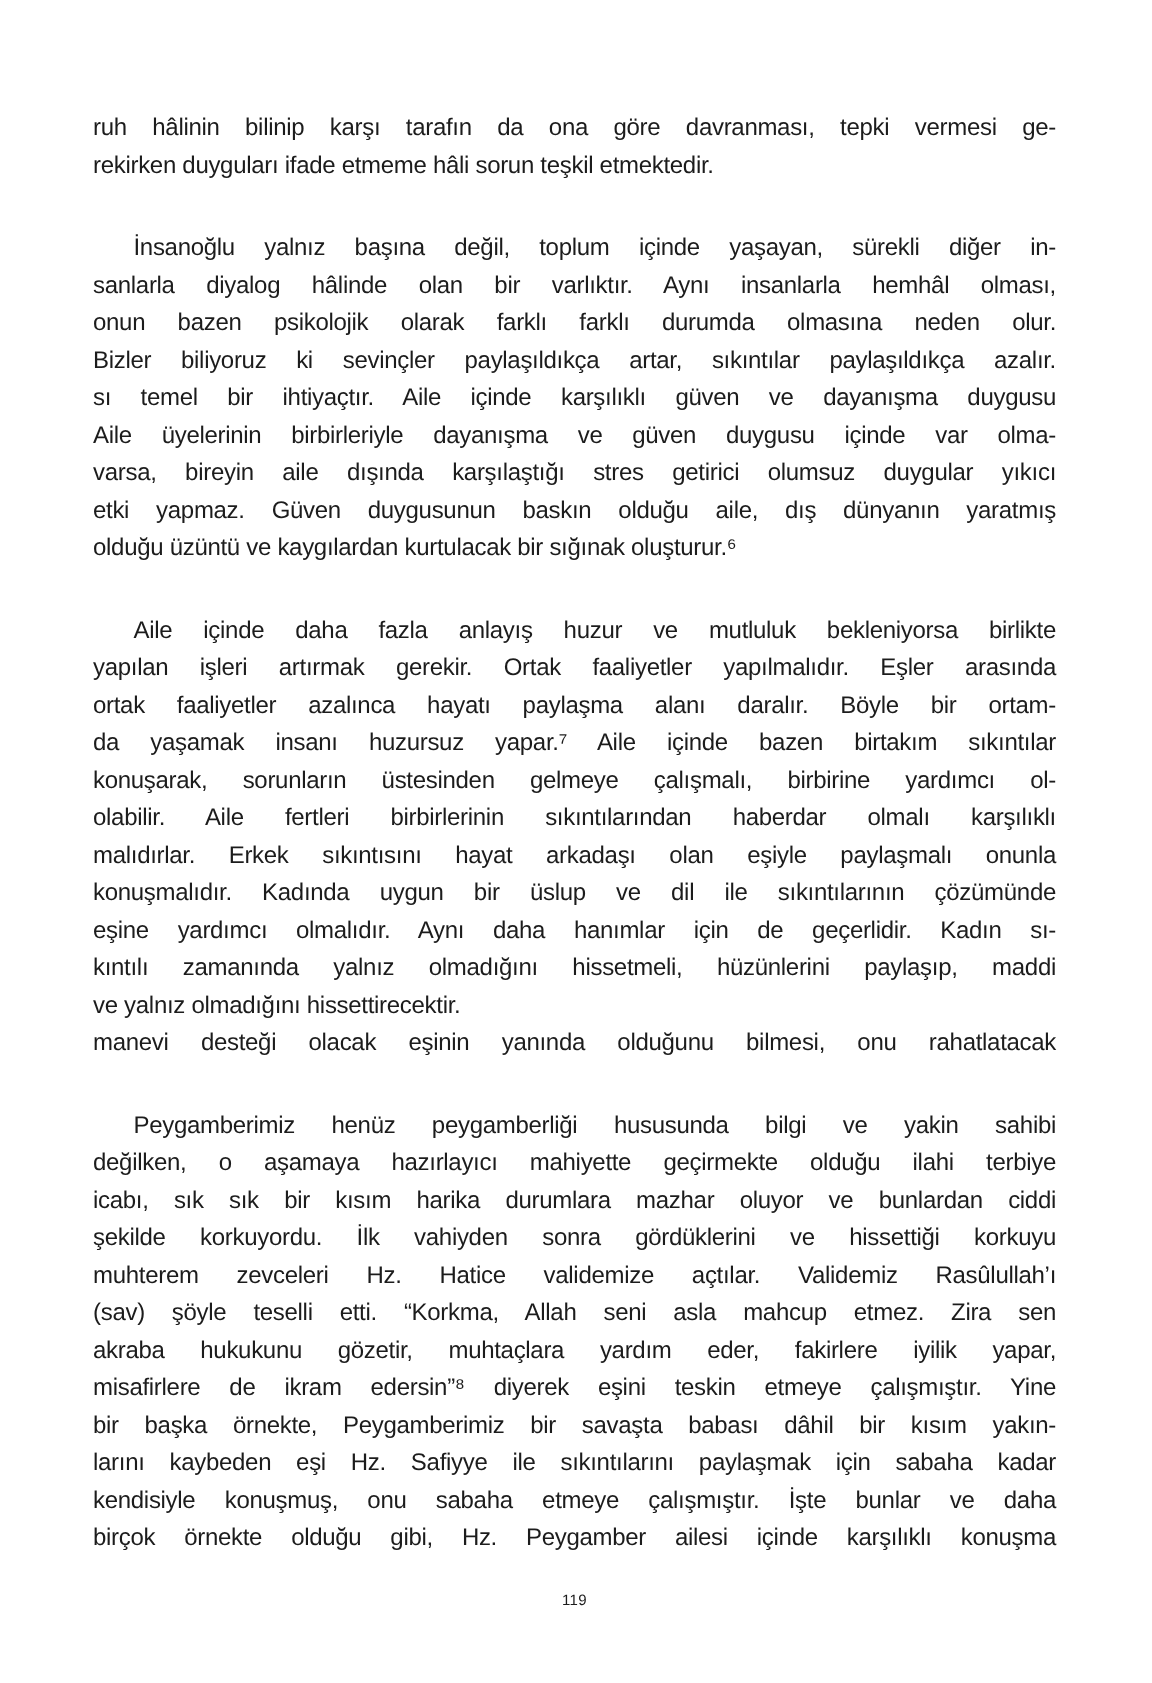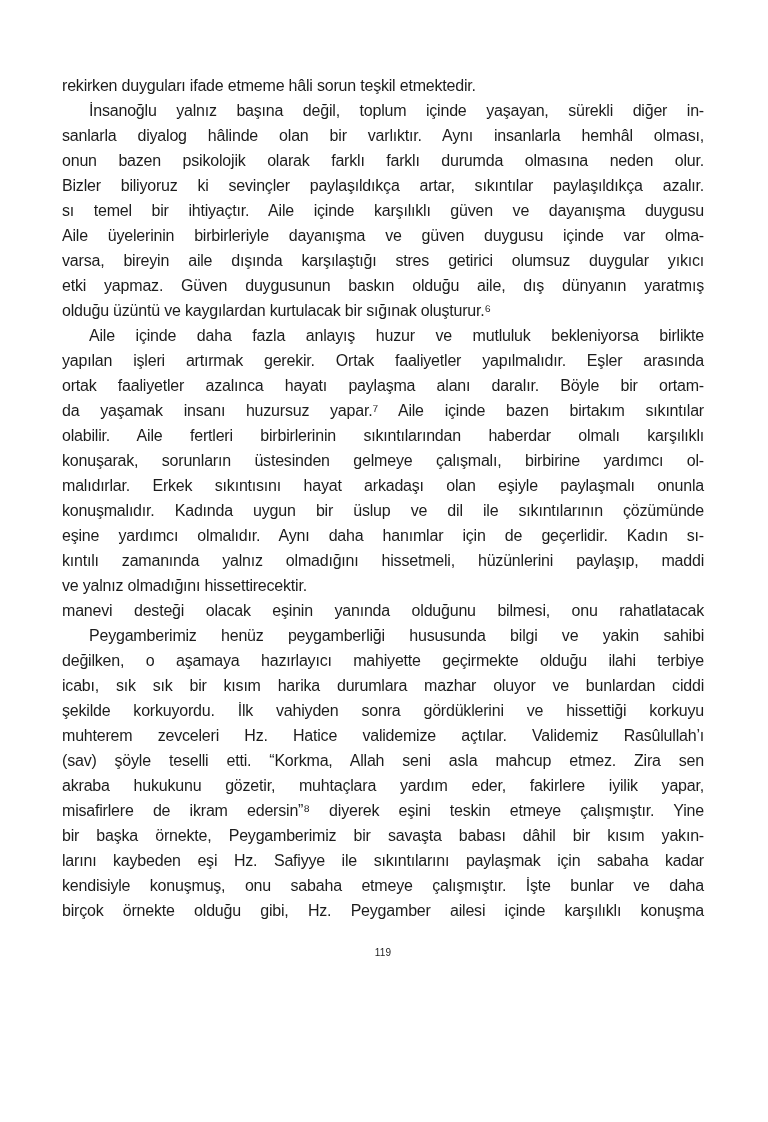--- a/index.html
+++ b/index.html
@@ -21,20 +21,21 @@
     height: 1122px;
     box-sizing: border-box;
     padding: 73px 64px 0 62px;
     background: #ffffff;
   }
   .para {
     margin: 0;
     padding: 0;
   }
   .para + .para {
+    margin-top: 30px;
   }
   .ln {
     font-size: 16px;
     line-height: 25px;
     letter-spacing: -0.2px;
     text-align: justify;
     text-align-last: justify;
     white-space: normal;
   }
   .ln.end {
@@ -50,40 +51,41 @@
     line-height: 20px;
     letter-spacing: 0.2px;
     color: #1c1c1c;
   }
 </style>
 </head>
 <body>
 
 <div class="page">
   <div class="para">
+      <div class="ln">ruh hâlinin bilinip karşı tarafın da ona göre davranması, tepki vermesi ge-</div>
       <div class="ln end">rekirken duyguları ifade etmeme hâli sorun teşkil etmektedir.</div>
     </div>
   <div class="para ind">
       <div class="ln">İnsanoğlu yalnız başına değil, toplum içinde yaşayan, sürekli diğer in-</div>
       <div class="ln">sanlarla diyalog hâlinde olan bir varlıktır. Aynı insanlarla hemhâl olması,</div>
       <div class="ln">onun bazen psikolojik olarak farklı farklı durumda olmasına neden olur.</div>
       <div class="ln">Bizler biliyoruz ki sevinçler paylaşıldıkça artar, sıkıntılar paylaşıldıkça azalır.</div>
       <div class="ln">sı temel bir ihtiyaçtır. Aile içinde karşılıklı güven ve dayanışma duygusu</div>
       <div class="ln">Aile üyelerinin birbirleriyle dayanışma ve güven duygusu içinde var olma-</div>
       <div class="ln">varsa, bireyin aile dışında karşılaştığı stres getirici olumsuz duygular yıkıcı</div>
       <div class="ln">etki yapmaz. Güven duygusunun baskın olduğu aile, dış dünyanın yaratmış</div>
       <div class="ln end">olduğu üzüntü ve kaygılardan kurtulacak bir sığınak oluşturur.⁶</div>
     </div>
   <div class="para ind">
       <div class="ln">Aile içinde daha fazla anlayış huzur ve mutluluk bekleniyorsa birlikte</div>
       <div class="ln">yapılan işleri artırmak gerekir. Ortak faaliyetler yapılmalıdır. Eşler arasında</div>
       <div class="ln">ortak faaliyetler azalınca hayatı paylaşma alanı daralır. Böyle bir ortam-</div>
       <div class="ln">da yaşamak insanı huzursuz yapar.⁷ Aile içinde bazen birtakım sıkıntılar</div>
+      <div class="ln">konuşarak, sorunların üstesinden gelmeye çalışmalı, birbirine yardımcı ol-</div>
       <div class="ln">olabilir. Aile fertleri birbirlerinin sıkıntılarından haberdar olmalı karşılıklı</div>
-      <div class="ln">konuşarak, sorunların üstesinden gelmeye çalışmalı, birbirine yardımcı ol-</div>
       <div class="ln">malıdırlar. Erkek sıkıntısını hayat arkadaşı olan eşiyle paylaşmalı onunla</div>
       <div class="ln">konuşmalıdır. Kadında uygun bir üslup ve dil ile sıkıntılarının çözümünde</div>
       <div class="ln">eşine yardımcı olmalıdır. Aynı daha hanımlar için de geçerlidir. Kadın sı-</div>
       <div class="ln">kıntılı zamanında yalnız olmadığını hissetmeli, hüzünlerini paylaşıp, maddi</div>
       <div class="ln end">ve yalnız olmadığını hissettirecektir.</div>
       <div class="ln">manevi desteği olacak eşinin yanında olduğunu bilmesi, onu rahatlatacak</div>
     </div>
   <div class="para ind">
       <div class="ln">Peygamberimiz henüz peygamberliği hususunda bilgi ve yakin sahibi</div>
       <div class="ln">değilken, o aşamaya hazırlayıcı mahiyette geçirmekte olduğu ilahi terbiye</div>

